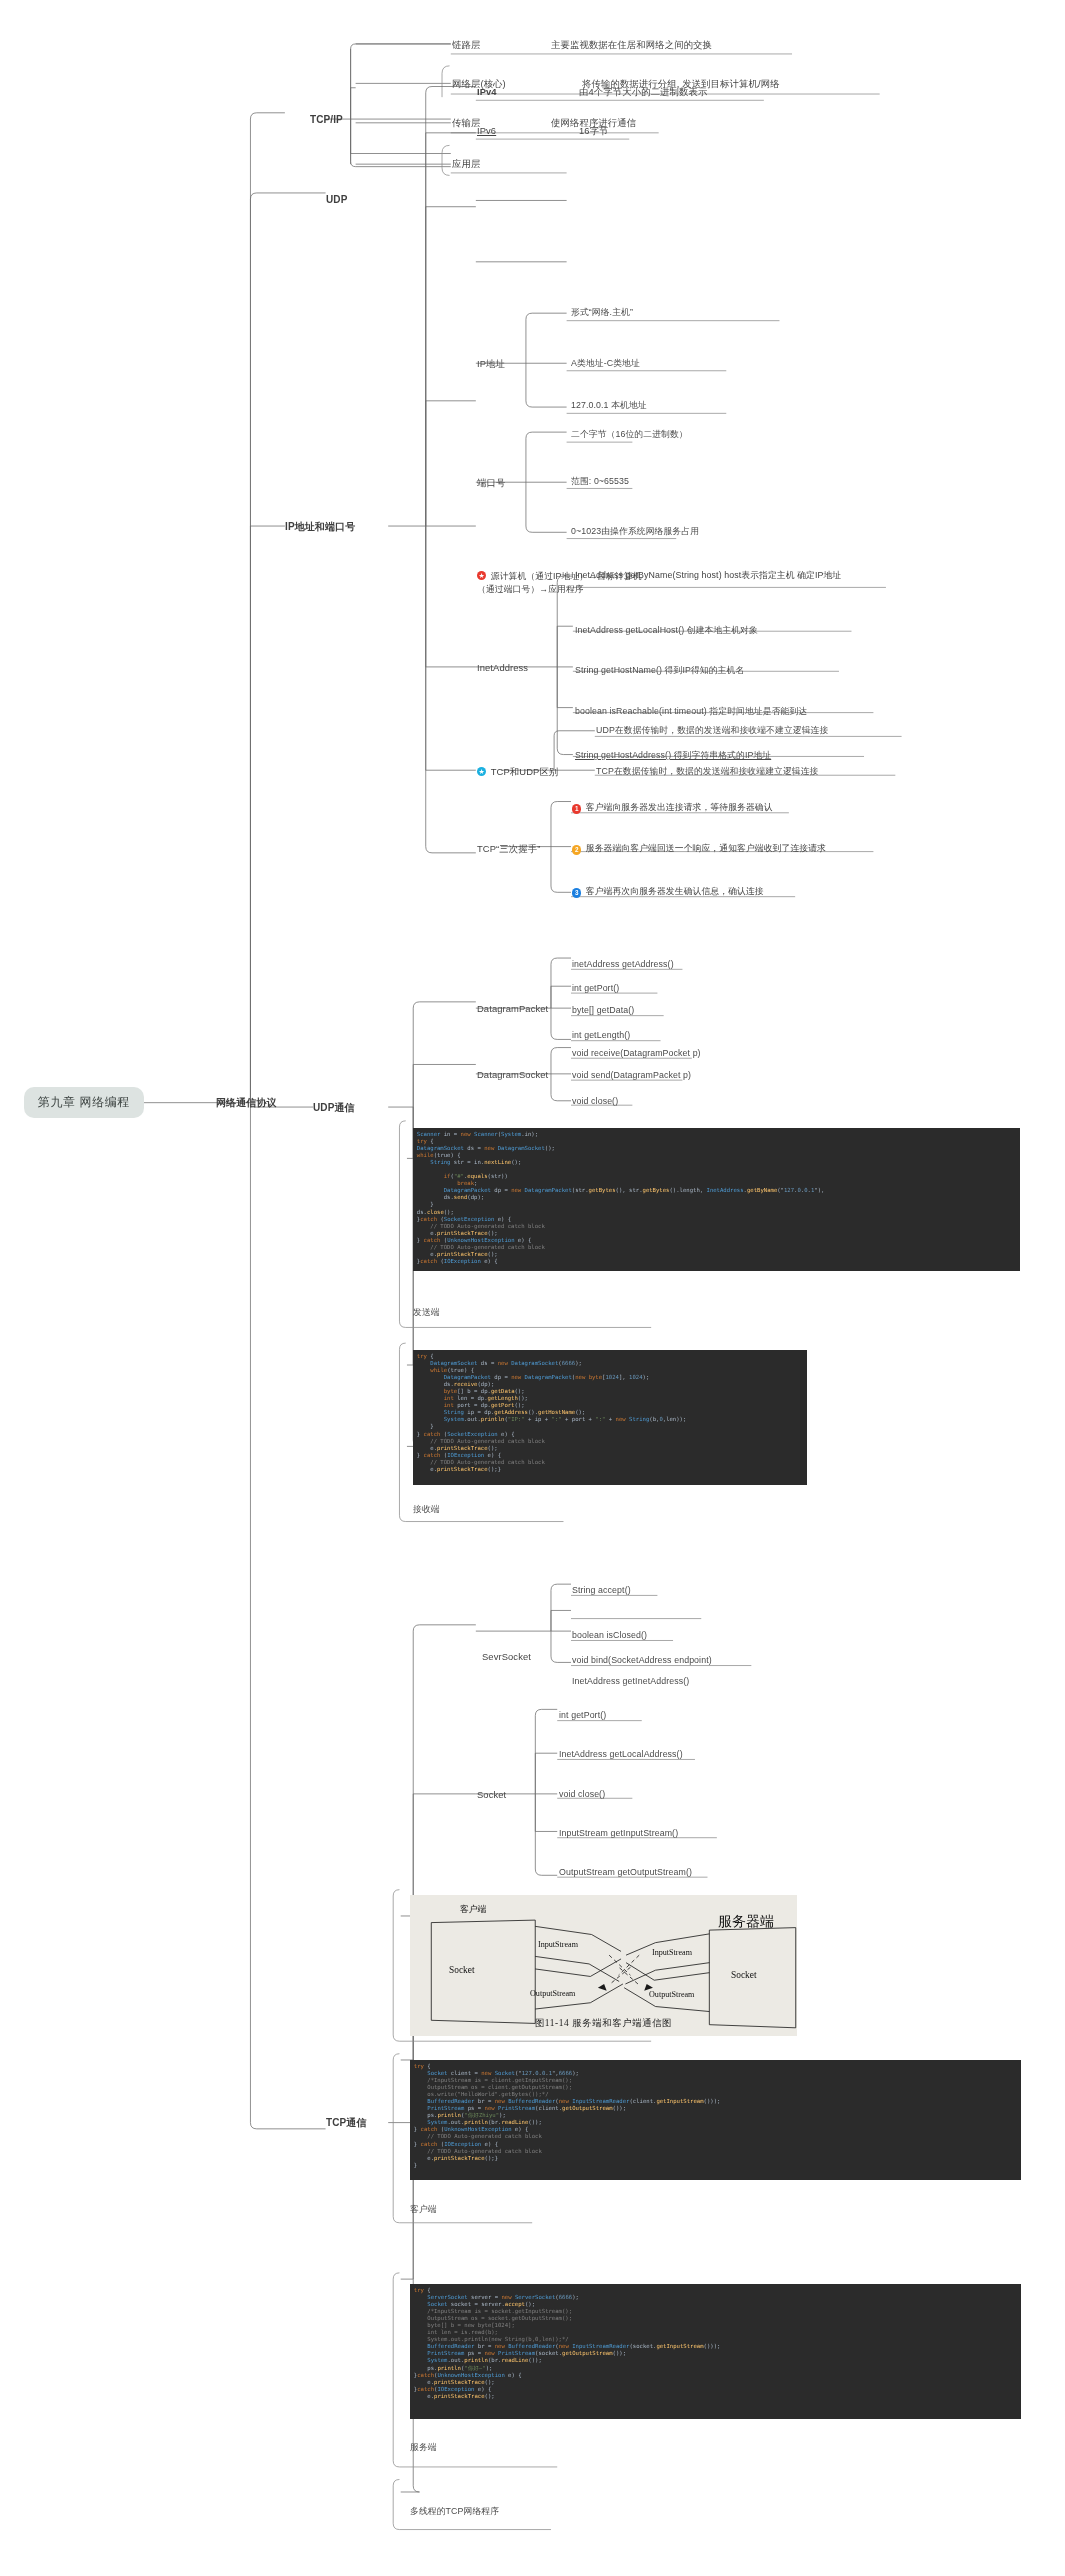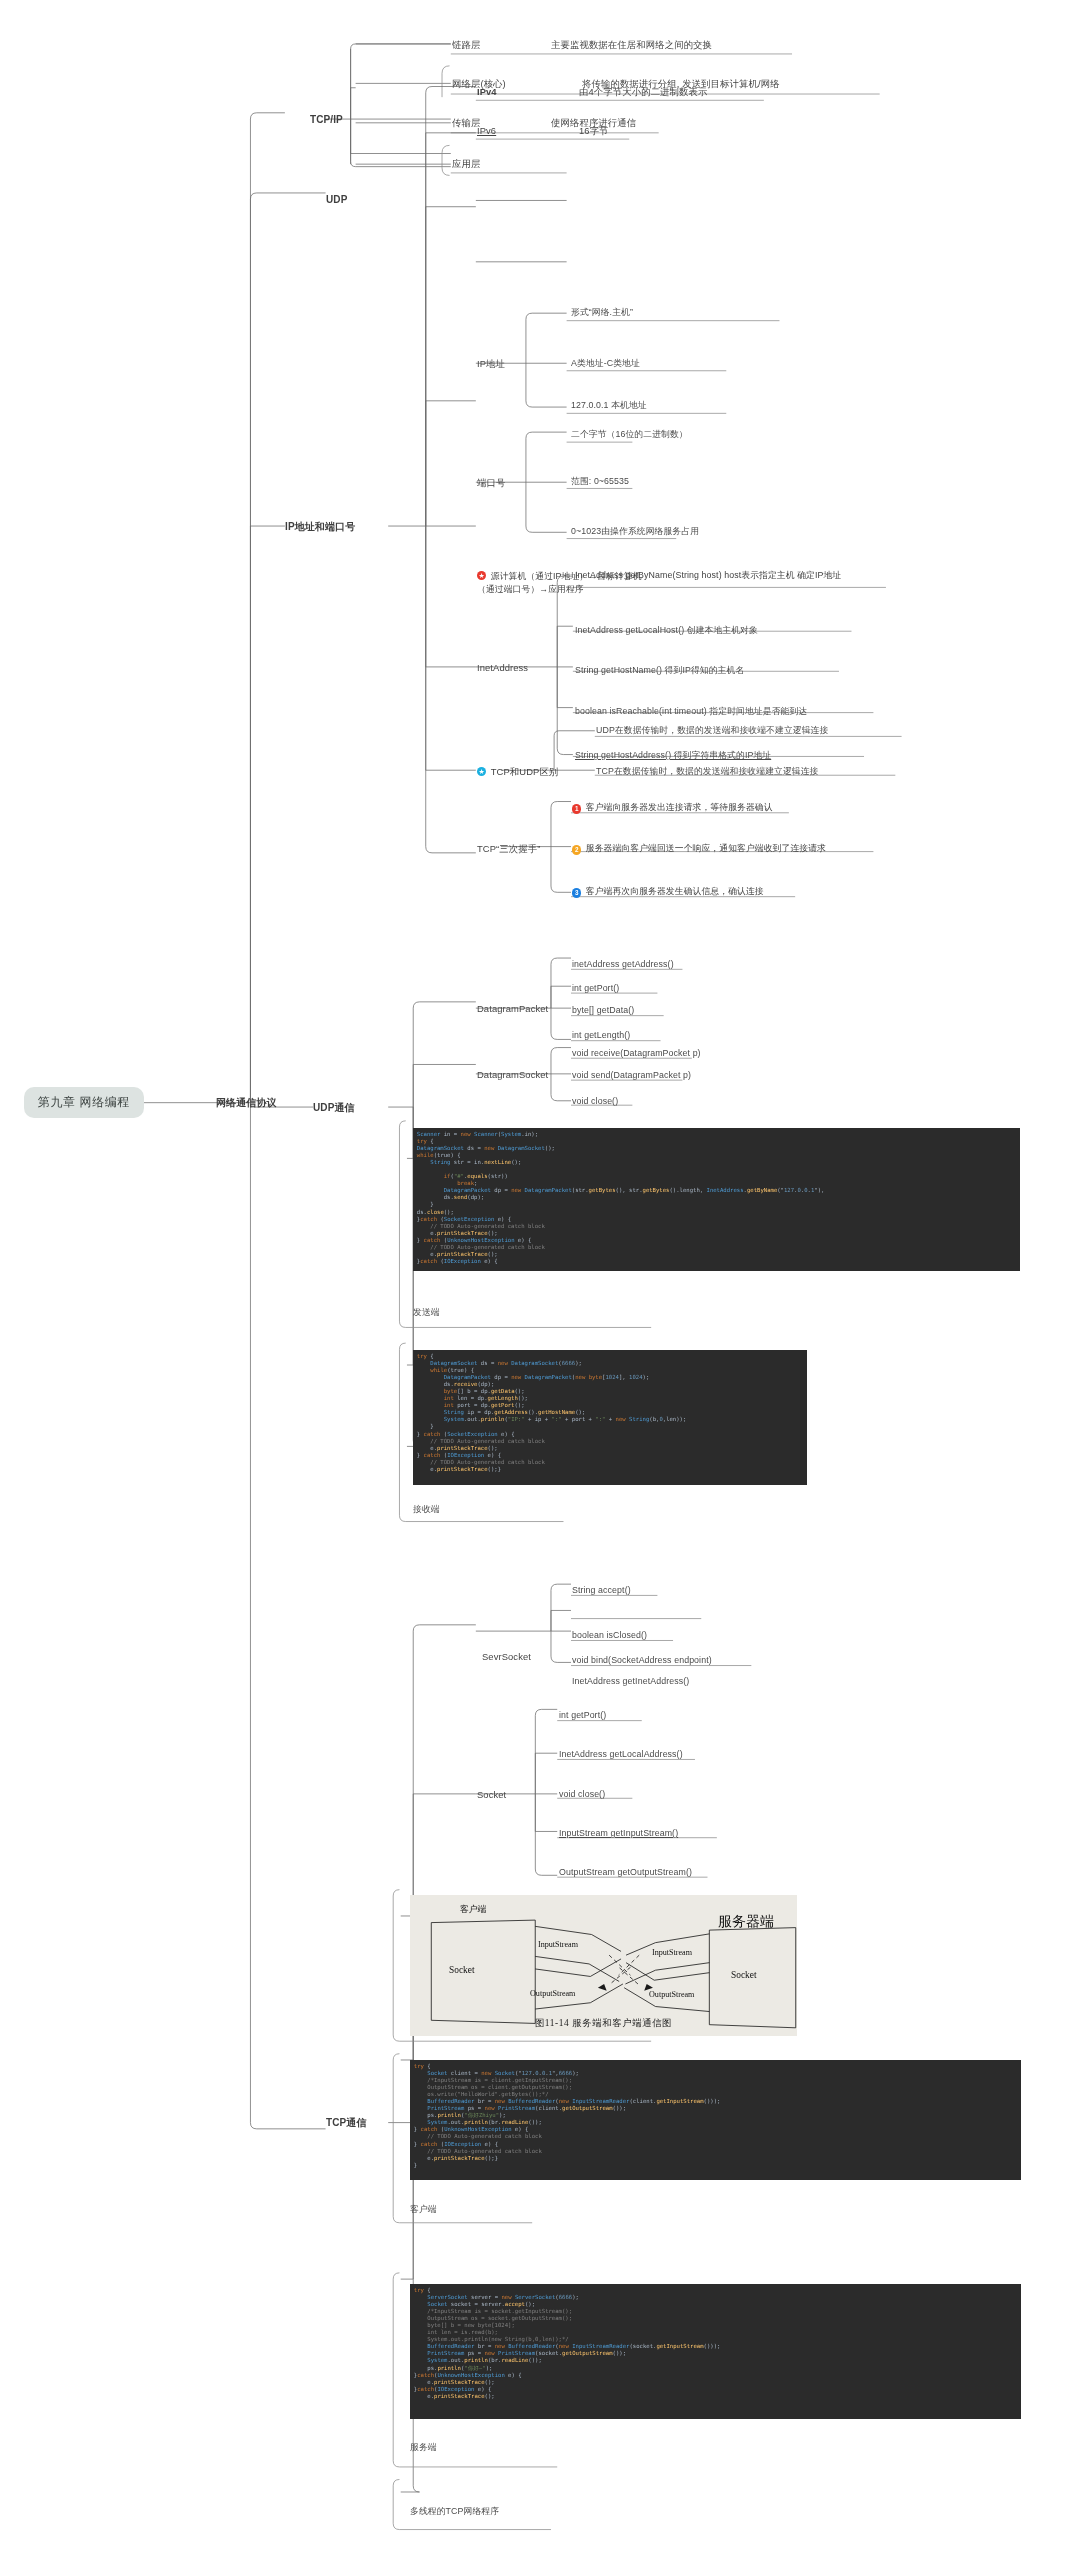--- a/index.html
+++ b/index.html
@@ -391,21 +391,21 @@
   <div class="node l2" style="left:482px;top:1625px;margin-top:25px;">SevrSocket</div>
   <div class="node l3" style="left:572px;top:1584px;">String accept()</div>
   <div class="node l3" style="left:572px;top:1675px;">InetAddress getInetAddress()</div>
   <div class="node l3" style="left:572px;top:1629px;">boolean isClosed()</div>
   <div class="node l3" style="left:572px;top:1654px;">void bind(SocketAddress endpoint)</div>
 
   <div class="node l2" style="left:477px;top:1788px;">Socket</div>
   <div class="node l3" style="left:559px;top:1709px;">int getPort()</div>
   <div class="node l3" style="left:559px;top:1748px;">InetAddress getLocalAddress()</div>
   <div class="node l3" style="left:559px;top:1788px;">void close()</div>
-  <div class="node l3" style="left:559px;top:1827px;text-decoration:underline;">InputStream getInputStream()</div>
+  <div class="node l3" style="left:559px;top:1827px;">InputStream getInputStream()</div>
   <div class="node l3" style="left:559px;top:1866px;">OutputStream getOutputStream()</div>
 
   <div class="figure" style="left:410px;top:1895px;width:387px;height:141px;">
 
     <svg width="387" height="141" viewBox="0 0 618 225" xmlns="http://www.w3.org/2000/svg">
       <g fill="none" stroke="#1a1a1a" stroke-width="1.3">
 
         <path d="M34,44 L200,40 L200,205 L34,200 Z"></path>
 
         <path d="M478,56 L616,52 L616,212 L478,207 Z"></path>

